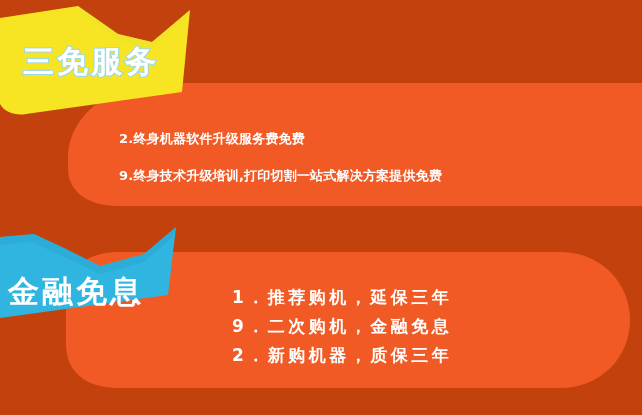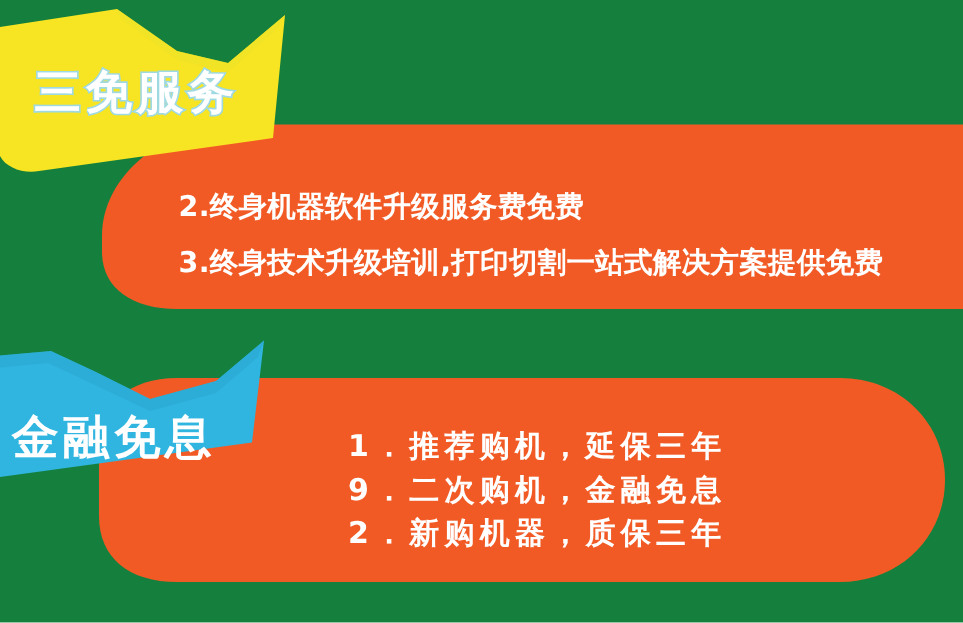--- a/index.html
+++ b/index.html
@@ -5,21 +5,21 @@
   html, body {
     margin: 0;
     padding: 0;
     background: #ffffff;
   }
   .poster {
     position: relative;
     width: 642px;
     height: 415px;
     overflow: hidden;
-    background: #15803d;
+    background: #c2410c;
     font-family: "DejaVu Sans", "Liberation Sans", sans-serif;
   }
 
   
   .shapes {
     position: absolute;
     left: 0;
     top: 0;
     width: 642px;
     height: 415px;
@@ -40,21 +40,21 @@
     z-index: 6;
   }
   .sec1-lines {
     position: absolute;
     left: 119px;
     top: 120px;
     z-index: 6;
   }
   .sec1-lines .ln {
     color: #ffffff;
-    font-size: 19px;
+    font-size: 13px;
     font-weight: bold;
     letter-spacing: 0.2px;
     line-height: 37px;
     white-space: nowrap;
   }
 
   
   .sec2-title {
     position: absolute;
     left: 8px;
@@ -67,21 +67,21 @@
     z-index: 6;
   }
   .sec2-lines {
     position: absolute;
     left: 232px;
     top: 283px;
     z-index: 6;
   }
   .sec2-lines .ln {
     color: #ffffff;
-    font-size: 20px;
+    font-size: 17px;
     font-weight: bold;
     letter-spacing: 3.5px;
     line-height: 29px;
     white-space: nowrap;
   }
 </style>
 </head>
 <body>
 
 <div class="poster">
@@ -126,21 +126,21 @@
              L 64 248
              L 34 234
              Z" fill="#30b5e0"></path>
     <path d="M 0 237 L 34 234 L 64 248 L 100 266 L 144 254 L 176 227 L 172 238 L 144 262 L 100 274 L 62 256 L 32 242 L 0 245 Z" fill="#29a3cc" opacity="0.45"></path>
   </svg>
 
   <div class="sec1-title">三免服务</div>
 
   <div class="sec1-lines">
     <div class="ln">2.终身机器软件升级服务费免费</div>
-    <div class="ln">3.终身技术升级培训,打印切割一站式解决方案提供免费</div>
+    <div class="ln">9.终身技术升级培训,打印切割一站式解决方案提供免费</div>
   </div>
 
   <div class="sec2-title">金融免息</div>
 
   <div class="sec2-lines">
     <div class="ln">1．推荐购机，延保三年</div>
     <div class="ln">9．二次购机，金融免息</div>
     <div class="ln">2．新购机器，质保三年</div>
   </div>
 

